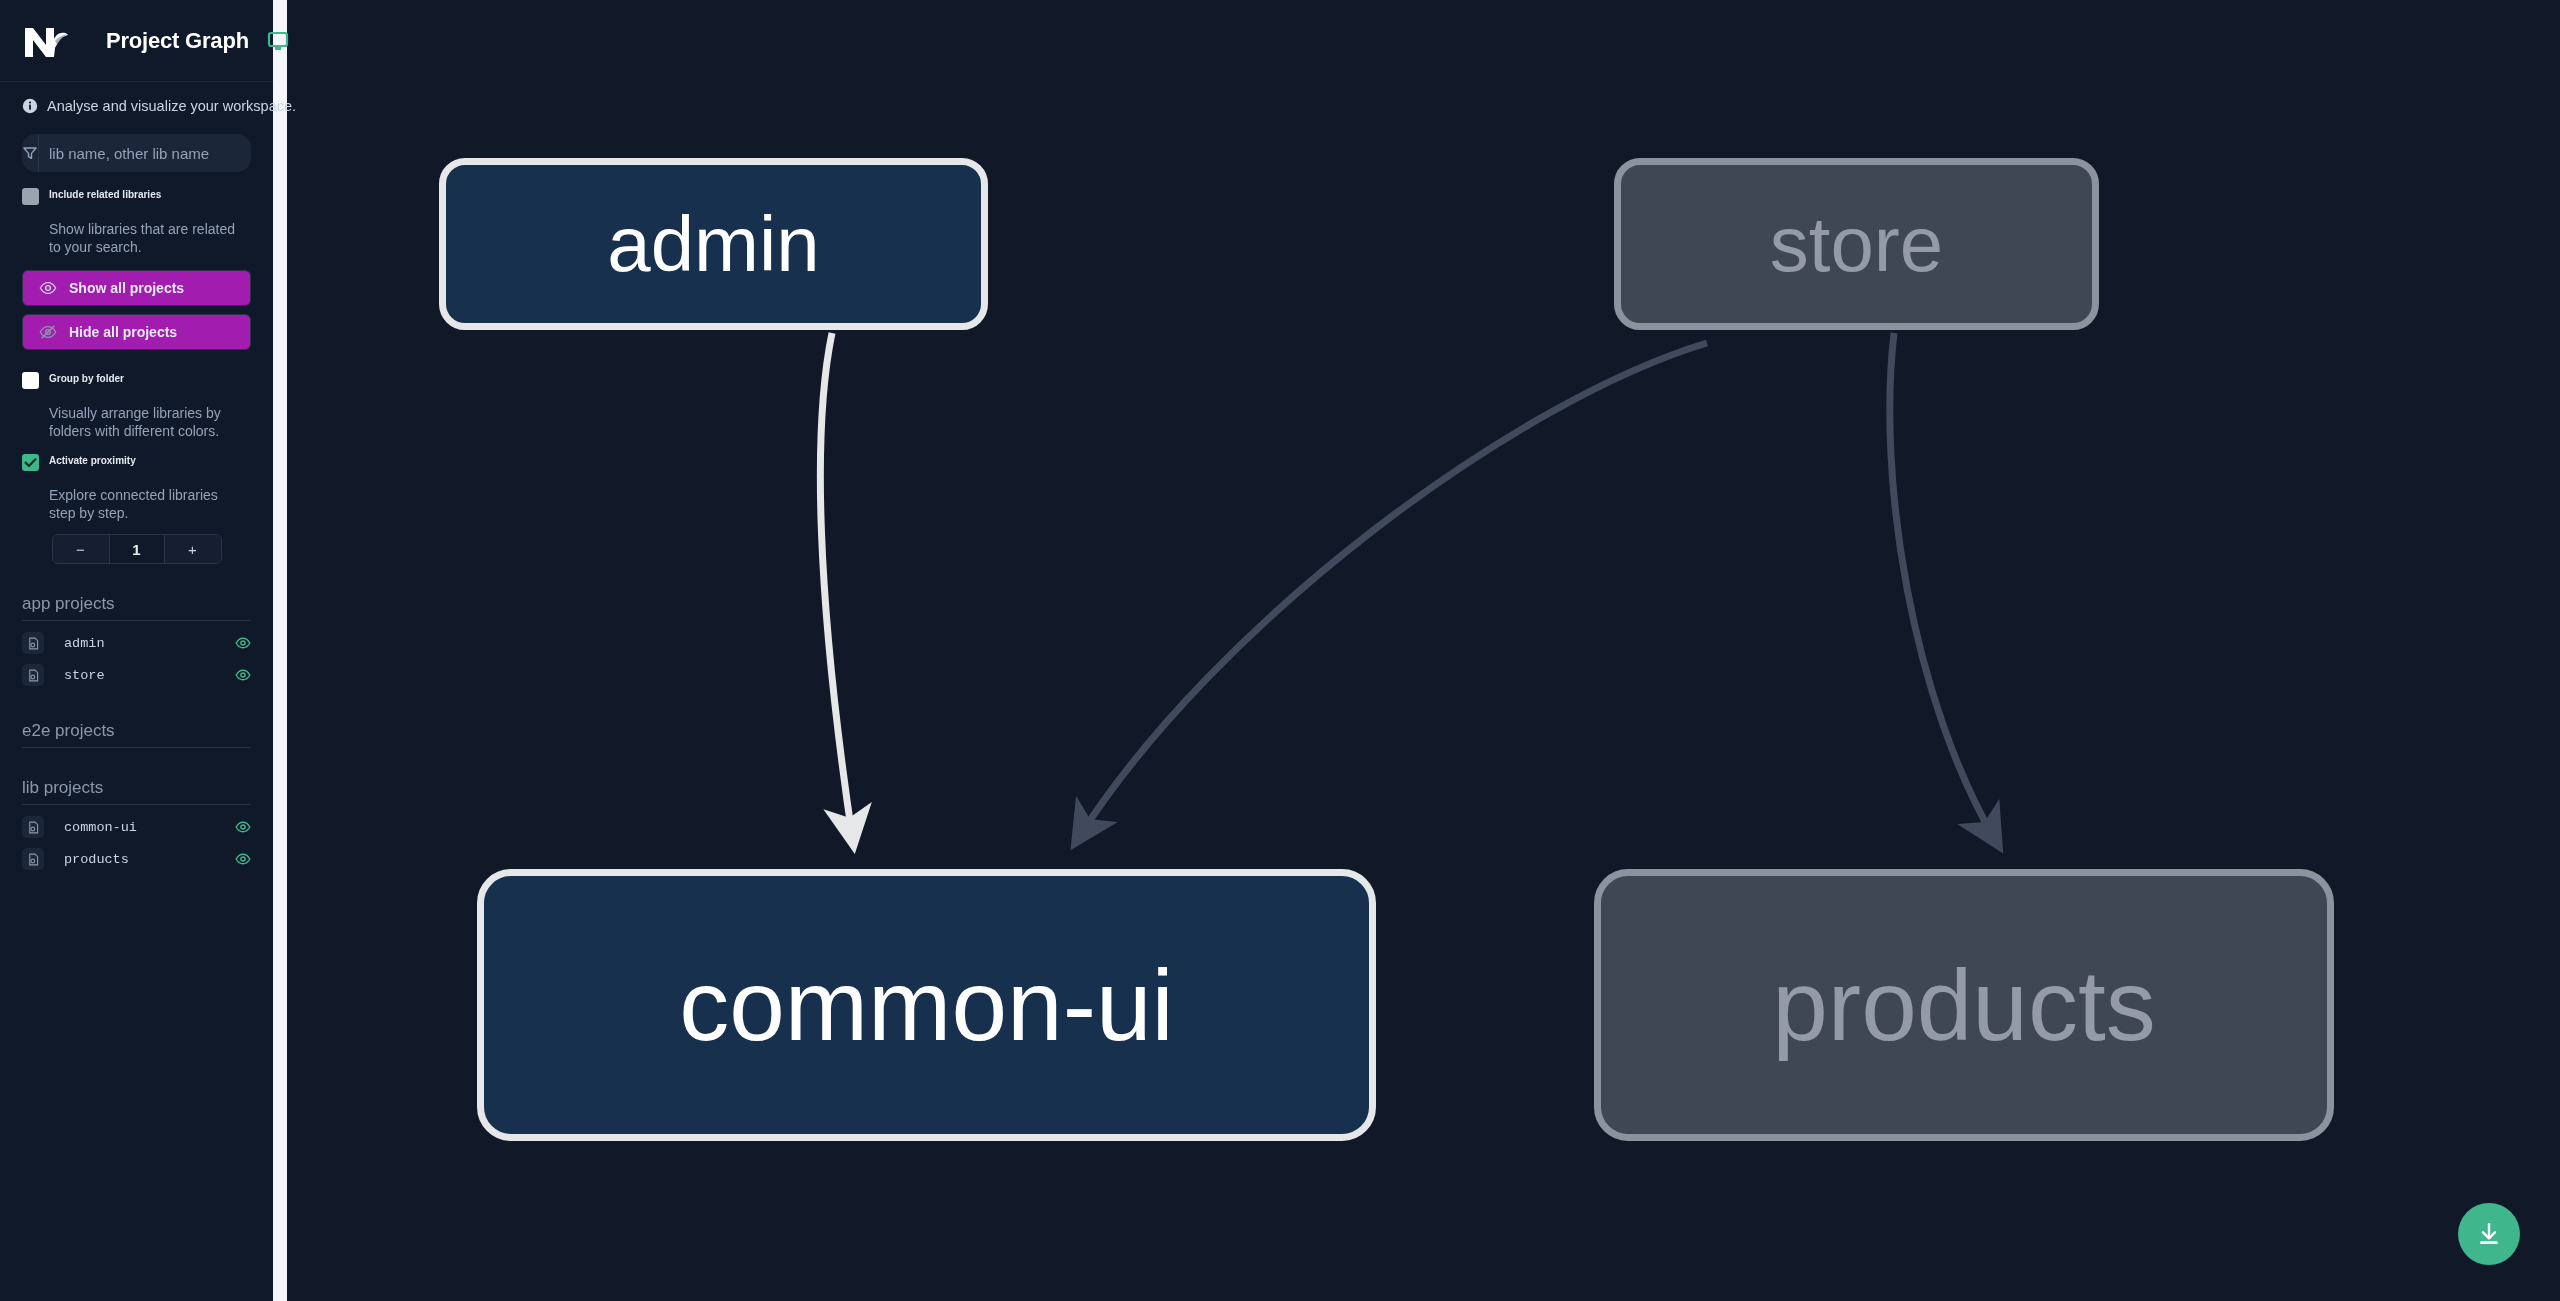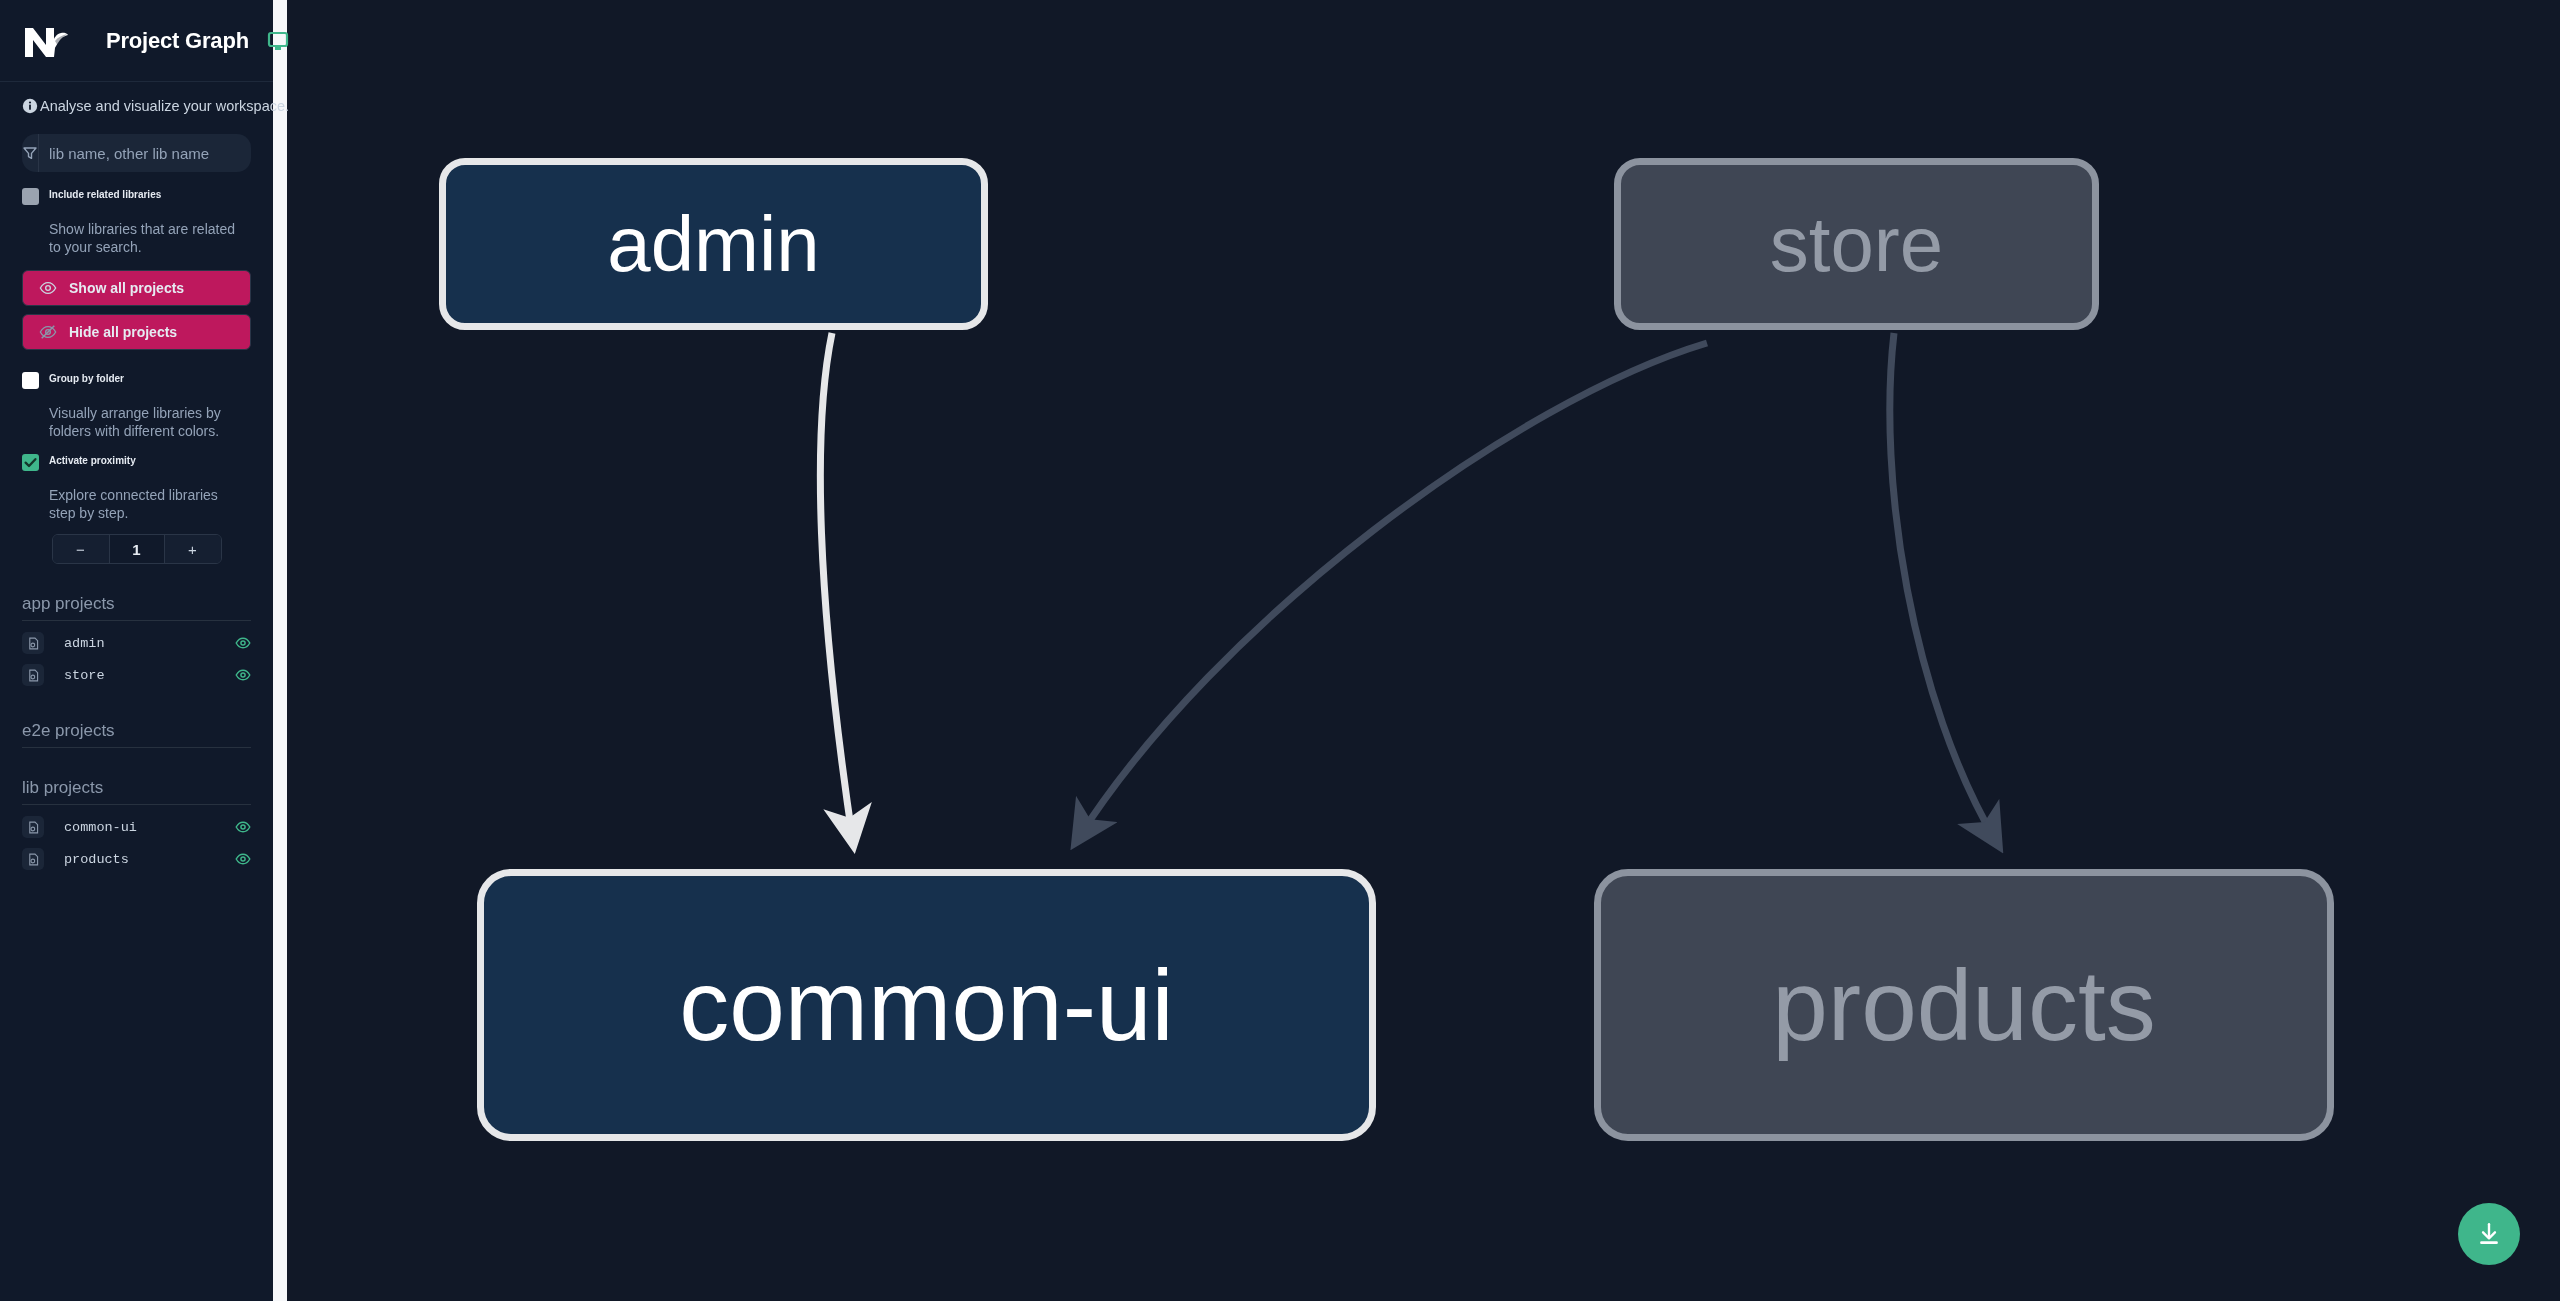--- a/index.html
+++ b/index.html
@@ -35,21 +35,21 @@
   }
   .nx-logo { width: 48px; height: 40px; flex: 0 0 48px; }
   .sb-title {
     color: #ffffff; font-size: 22px; font-weight: bold;
     margin-left: 36px; letter-spacing: -0.2px;
     white-space: nowrap;
   }
   .monitor-icon { margin-left: 18px; width: 22px; height: 22px; display:block; }
 
   .sb-tagline {
-    display: flex; align-items: center; gap: 2px;
+    display: flex; align-items: center; gap: 9px;
     padding: 16px 22px 14px 22px;
   }
   .info-icon { width: 16px; height: 16px; flex: 0 0 16px; display:block; }
   .sb-tagline-text { color: #cbd5e1; font-size: 14.5px; white-space: nowrap; }
 
   .sb-search-wrap { padding: 6px 22px 0 22px; }
   .sb-search {
     display: flex; align-items: stretch;
     height: 38px;
     background: #1b2638;
@@ -79,21 +79,21 @@
   .chk.unchecked-white { background: #ffffff; }
   .chk.checked { background: #3fb68b; position: relative; }
   .chk.checked svg { position:absolute; left:1px; top:1px; }
   .chk-body { display: flex; flex-direction: column; }
   .chk-label { color: #e6ebf2; font-size: 10px; font-weight: bold; line-height: 17px; }
   .chk-desc { color: #94a3b8; font-size: 14px; line-height: 17.5px; margin-top: 18px; max-width: 196px; }
 
   .sb-buttons { padding: 14px 22px 0 22px; display: flex; flex-direction: column; gap: 8px; }
   .sb-btn {
     height: 36px; border: 1px solid #2a3547; border-radius: 6px;
-    background: #be185d;
+    background: #a21caf;
     display: flex; align-items: center; gap: 12px;
     padding: 0 16px;
     color: #e6ebf2; font-size: 14px; font-weight: bold;
     cursor: pointer;
   }
   .sb-btn svg { flex: 0 0 18px; display:block; }
 
   .stepper-wrap { padding: 12px 22px 0 22px; display:flex; justify-content:center; }
   .stepper {
     display: flex; border: 1px solid #2a3547; border-radius: 6px; overflow: hidden;

